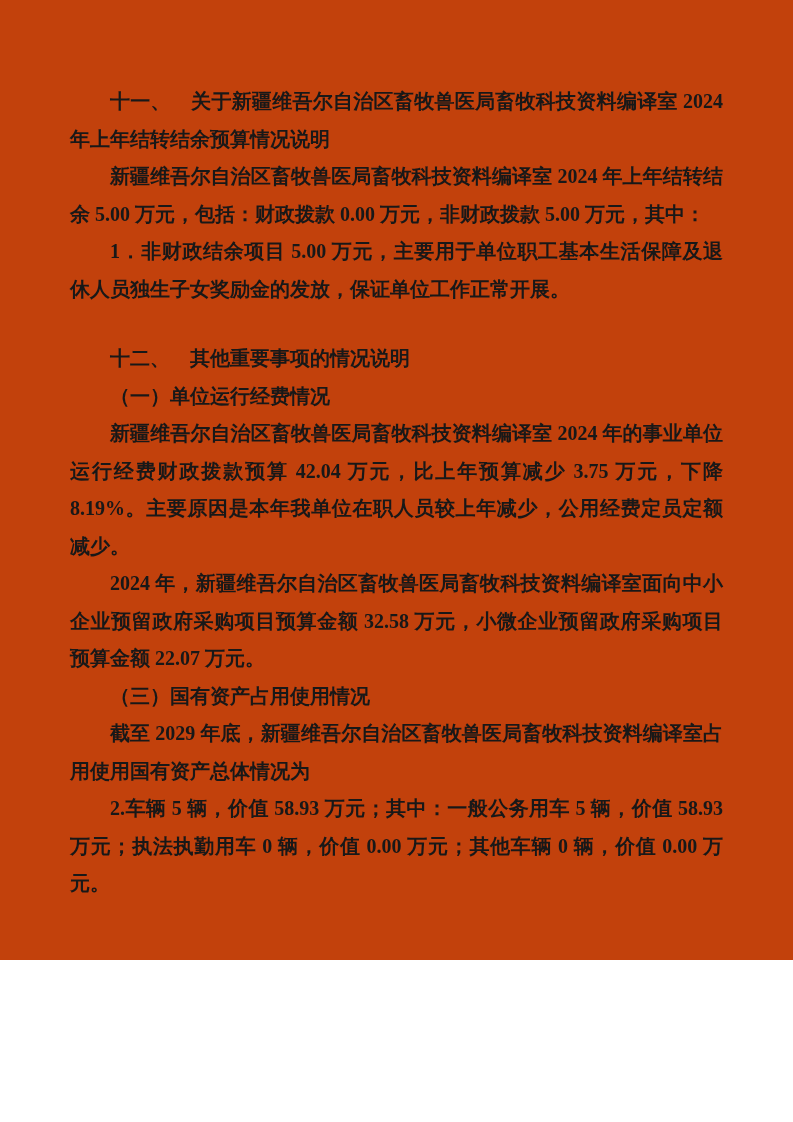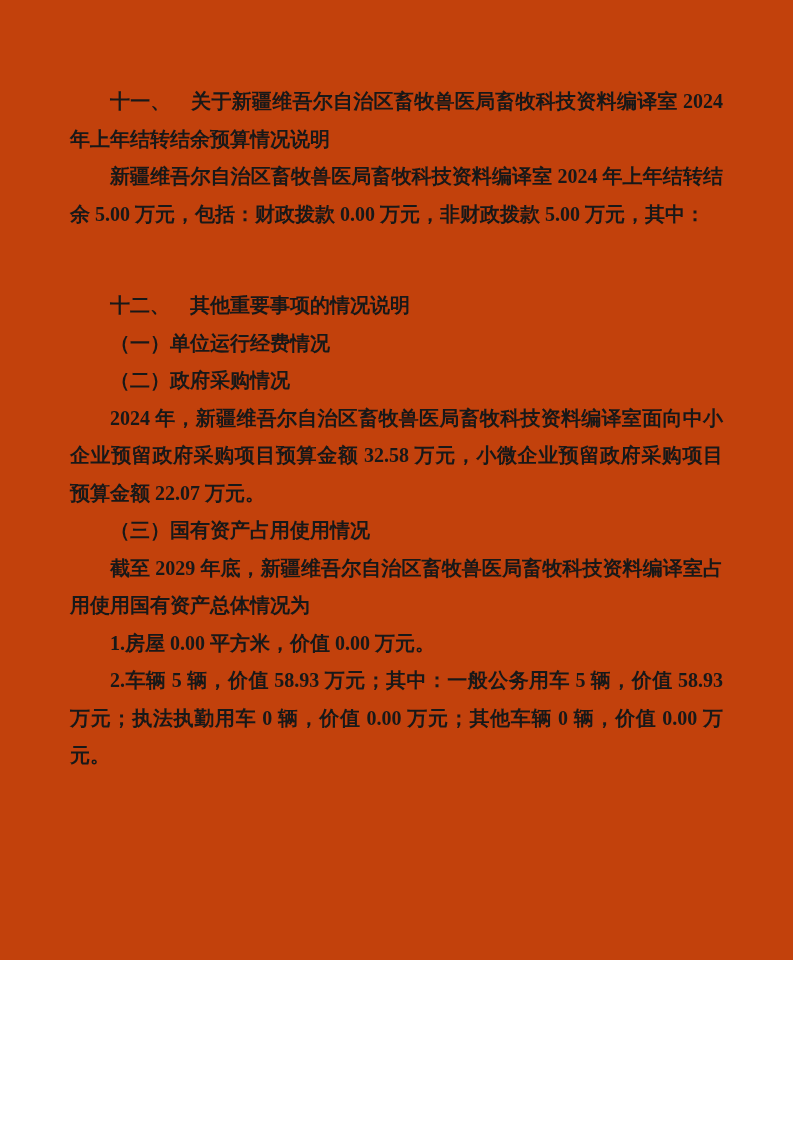--- a/index.html
+++ b/index.html
@@ -40,21 +40,21 @@
     font-size: 20px;
     line-height: 37.5px;
   }
   .para {
     margin: 0;
     text-indent: 2em;
     font-weight: bold;
     font-size: 20px;
     line-height: 37.5px;
   }
-  .section-gap { margin-top: 54px; }
+  .section-gap { margin-top: 32px; }
   .page-number {
     position: absolute;
     left: 0;
     top: 1012px;
     width: 793px;
     text-align: center;
     font-size: 14px;
     font-weight: 600;
     color: #181818;
   }
@@ -62,35 +62,35 @@
 </head>
 <body>
 
 <div class="page">
   <div class="content">
 
     <h2 class="heading">十一、　关于新疆维吾尔自治区畜牧兽医局畜牧科技资料编译室 2024 年上年结转结余预算情况说明</h2>
 
     <p class="para">新疆维吾尔自治区畜牧兽医局畜牧科技资料编译室 2024 年上年结转结余 5.00 万元，包括：财政拨款 0.00 万元，非财政拨款 5.00 万元，其中：</p>
 
+    <p class="para">1．非财政结余项目 5.00 万元，主要用于单位职工基本生活保障及退休人员独生子女奖励金的发放，保证单位工作正常开展。</p>
 
     <h2 class="heading section-gap">十二、　其他重要事项的情况说明</h2>
 
     <h3 class="sub-heading">（一）单位运行经费情况</h3>
 
+    <p class="para">新疆维吾尔自治区畜牧兽医局畜牧科技资料编译室 2024 年的事业单位运行经费财政拨款预算 42.04 万元，比上年预算减少 3.75 万元，下降 8.19%。主要原因是本年我单位在职人员较上年减少，公用经费定员定额减少。</p>
 
-    <h3 class="sub-heading">（二）政府采购情况</h3>
 
 
     <p class="para">2024 年，新疆维吾尔自治区畜牧兽医局畜牧科技资料编译室面向中小企业预留政府采购项目预算金额 32.58 万元，小微企业预留政府采购项目预算金额 22.07 万元。</p>
 
     <h3 class="sub-heading">（三）国有资产占用使用情况</h3>
 
     <p class="para">截至 2029 年底，新疆维吾尔自治区畜牧兽医局畜牧科技资料编译室占用使用国有资产总体情况为</p>
 
-    <p class="para">1.房屋 0.00 平方米，价值 0.00 万元。</p>
 
     <p class="para">2.车辆 5 辆，价值 58.93 万元；其中：一般公务用车 5 辆，价值 58.93 万元；执法执勤用车 0 辆，价值 0.00 万元；其他车辆 0 辆，价值 0.00 万元。</p>
 
   </div>
 
   <div class="page-number">23</div>
 </div>
 
 </body></html>

